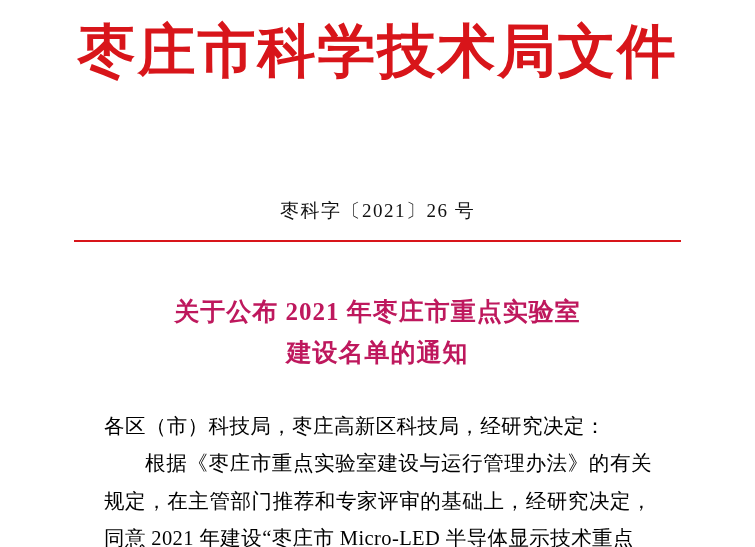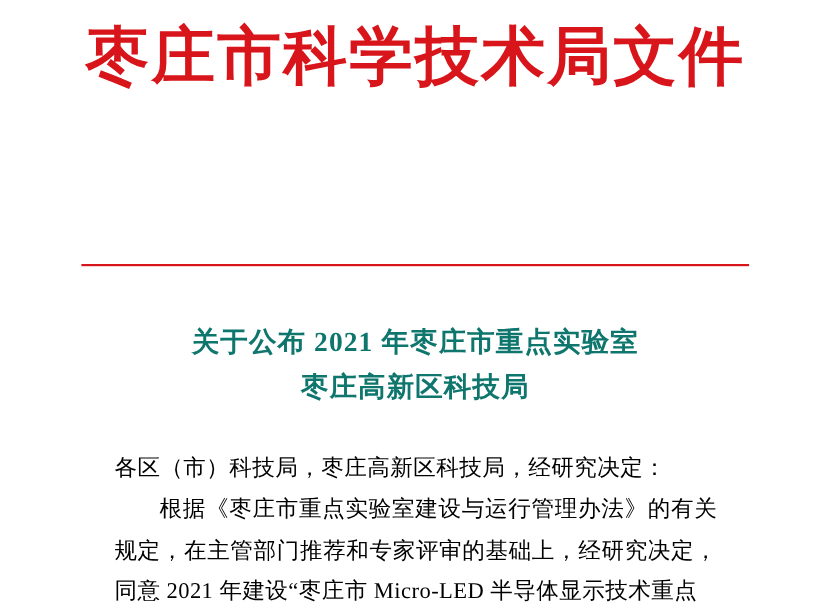--- a/index.html
+++ b/index.html
@@ -56,21 +56,21 @@
   .title-block {
     position: absolute;
     top: 292px;
     left: 0;
     width: 755px;
     text-align: center;
     font-weight: bold;
     font-size: 25px;
     line-height: 1.62;
     letter-spacing: 1px;
-    color: #0f766e;
+    color: #be185d;
   }
   .body-block {
     position: absolute;
     top: 408px;
     left: 104px;
     width: 548px;
     font-size: 20.5px;
     line-height: 1.82;
     letter-spacing: 0.4px;
     color: #000000;
@@ -84,26 +84,27 @@
     text-indent: 2em;
   }
 </style>
 </head>
 <body>
 
 <div class="page">
 
   <div class="masthead">枣庄市科学技术局文件</div>
 
+  <div class="doc-number">枣科字〔2021〕26 号</div>
 
   <div class="red-rule"></div>
 
   <div class="title-block">
     <div>关于公布 2021 年枣庄市重点实验室</div>
-    <div>枣庄高新区科技局</div>
+    <div>建设名单的通知</div>
   </div>
 
   <div class="body-block">
     <p>各区（市）科技局，枣庄高新区科技局，经研究决定：</p>
     <p class="indent">根据《枣庄市重点实验室建设与运行管理办法》的有关规定，在主管部门推荐和专家评审的基础上，经研究决定，同意 2021 年建设“枣庄市 Micro-LED 半导体显示技术重点</p>
   </div>
 
 </div>
 
 </body></html>

